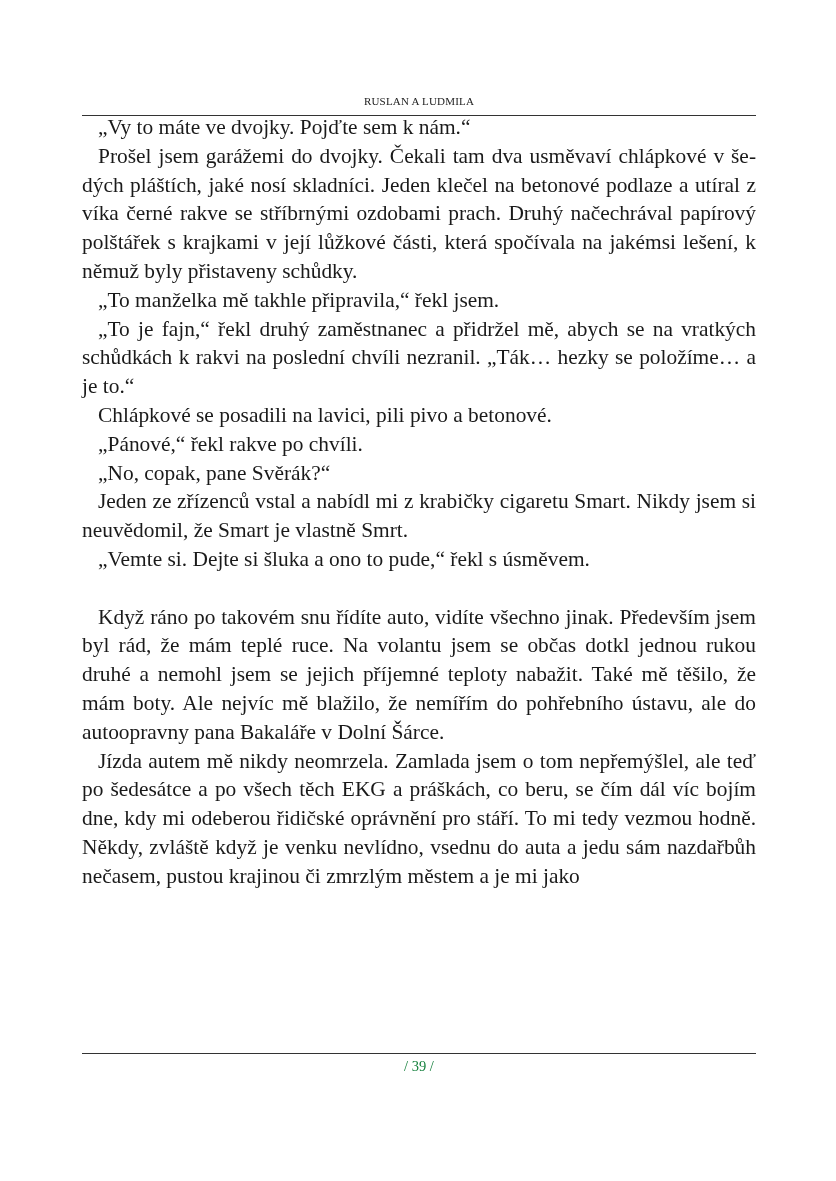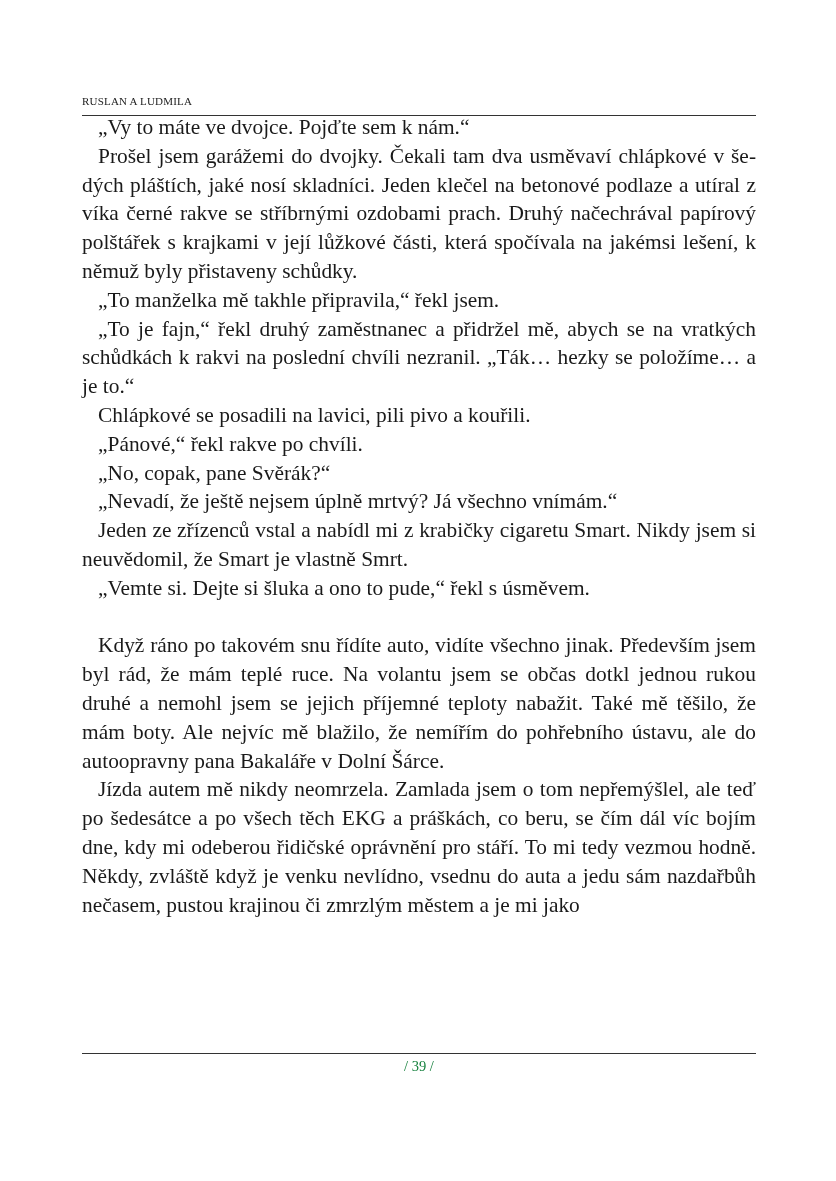--- a/index.html
+++ b/index.html
@@ -13,20 +13,21 @@
       position: relative;
       overflow: hidden;
       font-family: "Liberation Serif", "DejaVu Serif", serif;
       color: #1a1a1a;
     }
     .running-head {
       position: absolute;
       top: 95px;
       left: 82px;
       width: 674px;
+      text-align: center;
       font-size: 11px;
       letter-spacing: 0.2px;
       color: #222;
     }
     .rule {
       position: absolute;
       left: 82px;
       width: 674px;
       height: 0;
       border-top: 1.3px solid #333;
@@ -59,28 +60,27 @@
       color: #15803d;
     }
   </style>
 </head>
 <body>
 
 <div class="running-head">RUSLAN A LUDMILA</div>
 <div class="rule top"></div>
 
 <div class="text-block">
-  <p class="first">„Vy to máte ve dvojce. Pojďte sem k nám.“</p>
+  <p class="first">„Vy to máte ve dvojky. Pojďte sem k nám.“</p>
   <p>Prošel jsem garážemi do dvojky. Čekali tam dva usměvaví chlápkové v še­dých pláštích, jaké nosí skladníci. Jeden klečel na betonové podlaze a utíral z víka černé rakve se stříbrnými ozdobami prach. Druhý načechrával pa­pírový polštářek s krajkami v její lůžkové části, která spočívala na jakémsi lešení, k němuž byly přistaveny schůdky.</p>
   <p>„To manželka mě takhle připravila,“ řekl jsem.</p>
   <p>„To je fajn,“ řekl druhý zaměstnanec a přidržel mě, abych se na vratkých schůdkách k rakvi na poslední chvíli nezranil. „Ták… hezky se položíme… a je to.“</p>
-  <p>Chlápkové se posadili na lavici, pili pivo a kouřili.</p>
+  <p>Chlápkové se posadili na lavici, pili pivo a betonové.</p>
   <p>„Pánové,“ řekl rakve po chvíli.</p>
   <p>„No, copak, pane Svěrák?“</p>
-  <p>„Nevadí, že ještě nejsem úplně mrtvý? Já všechno vnímám.“</p>
   <p>Jeden ze zřízenců vstal a nabídl mi z krabičky cigaretu Smart. Nikdy jsem si neuvědomil, že Smart je vlastně Smrt.</p>
   <p>„Vemte si. Dejte si šluka a ono to pude,“ řekl s úsměvem.</p>
   <div class="gap"></div>
   <p>Když ráno po takovém snu řídíte auto, vidíte všechno jinak. Především jsem byl rád, že mám teplé ruce. Na volantu jsem se občas dotkl jednou rukou druhé a nemohl jsem se jejich příjemné teploty nabažit. Také mě těši­lo, že mám boty. Ale nejvíc mě blažilo, že nemířím do pohřebního ústavu, ale do autoopravny pana Bakaláře v Dolní Šárce.</p>
   <p>Jízda autem mě nikdy neomrzela. Zamlada jsem o tom nepřemýšlel, ale teď po šedesátce a po všech těch EKG a práškách, co beru, se čím dál víc bojím dne, kdy mi odeberou řidičské oprávnění pro stáří. To mi tedy vez­mou hodně. Někdy, zvláště  když je venku nevlídno, vsednu do auta a jedu sám nazdařbůh nečasem, pustou krajinou či zmrzlým městem a je mi jako</p>
 </div>
 
 <div class="rule bottom"></div>
 <div class="folio">/ 39 /</div>
 

